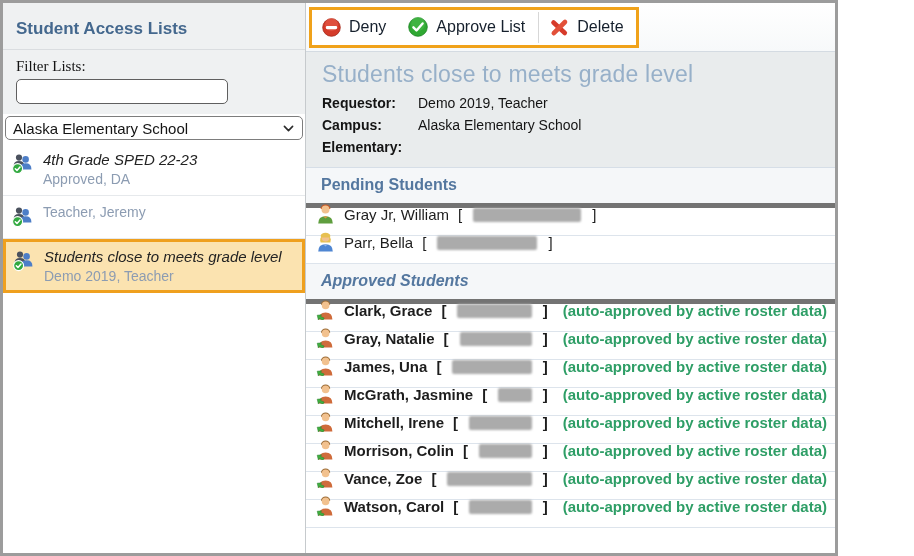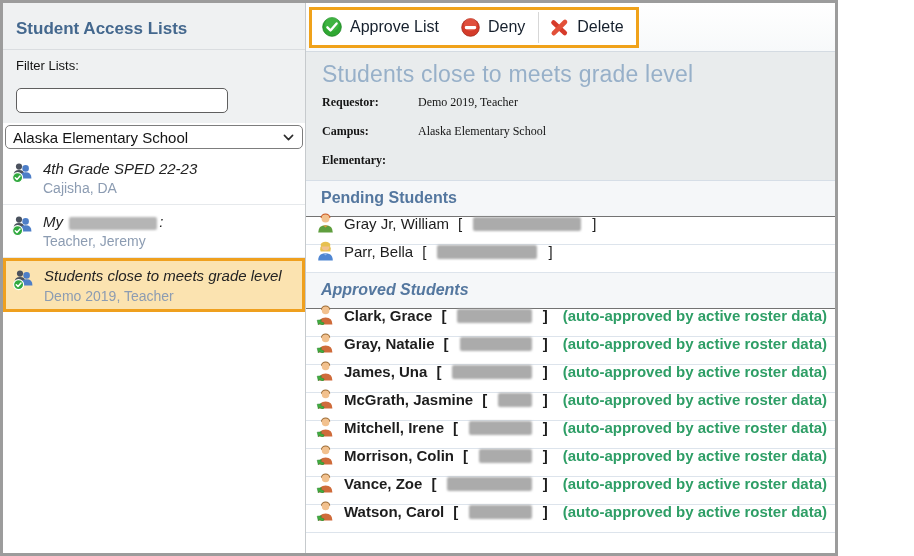--- a/index.html
+++ b/index.html
@@ -24,21 +24,21 @@
     display: flex; flex-direction: column;
     background: #fff;
   }
   .side-top { background: #eff1f2; padding-top: 7px; }
   .side-header {
     font-size: 17px; font-weight: bold; color: #44688e;
     padding: 9px 13px 10px 13px;
     border-bottom: 1px solid #dadde0;
   }
   .filter-area { padding: 8px 13px 10px 13px; }
-  .filter-label { font-size: 13px; color: #141414; display: block; margin-bottom: 15px; }
+  .filter-label { font-size: 15px; color: #141414; display: block; margin-bottom: 4px; font-family: Liberation Serif, serif; }
   .filter-input {
     width: 212px; height: 25px;
     border: 1px solid #5f5f5f; border-radius: 5px;
     font-family: "Liberation Sans", sans-serif;
     font-size: 14px; padding: 0 6px; background: #fff; outline: none;
   }
   .chk-row { display: flex; align-items: center; gap: 9px; margin: 10px 0 2px 12px; }
   .checkbox {
     width: 18px; height: 18px; border-radius: 3px;
     background: #0b76d8; display: inline-flex;
@@ -84,27 +84,27 @@
     display: flex; align-items: center; gap: 7px;
     border: none; background: transparent;
     font-family: "Liberation Sans", sans-serif;
     font-size: 16px; color: #16202d;
     padding: 0 12px 0 9px; cursor: pointer;
   }
   .tb-sep { width: 1px; background: #d7d7d7; margin: 2px 1px; }
 
   .head-sec { background: #e9eced; padding: 9px 10px 12px 16px; }
   .list-title { font-size: 23px; font-weight: normal; color: #97b0c9; letter-spacing: .2px; margin-bottom: 7px; }
-  .info-grid { display: grid; grid-template-columns: 96px auto; row-gap: 14px; font-size: 12px; font-family: Liberation Serif, serif; }
+  .info-grid { display: grid; grid-template-columns: 96px auto; row-gap: 6px; font-size: 14px; }
   .info-lbl { font-weight: bold; color: #141414; }
   .info-val { color: #141414; }
 
   .band {
     background: #f5f7f9;
-    border-top: 1px solid #d6dee7; border-bottom: 1px solid #737373;
+    border-top: 1px solid #d6dee7; border-bottom: 5px solid #737373;
     padding: 8px 3px 9px 15px;
     font-size: 16px; font-weight: bold; color: #54779f;
   }
   .band.approved-band { border-top: none; font-style: italic; }
   .rows { background: #fff; }
   .srow {
     display: flex; align-items: center; gap: 9px;
     height: 28px; padding: 0 8px 14px 10px;
     border-bottom: 1px solid #dde4ec;
     font-size: 15px; white-space: nowrap;
@@ -148,37 +148,36 @@
     <circle cx="8" cy="5.6" r="3.1" fill="#4b525e"></circle>
     <path d="M2.6,14.5 q0-5.4 5.4-5.4 q5.4 0 5.4 5.4 v0.6 h-10.8 z" fill="#4b525e"></path>
     <circle cx="14.6" cy="7.4" r="3.3" fill="#4d7ec7"></circle>
     <path d="M8.8,17 q0-5.8 5.8-5.8 q5.8 0 5.8 5.8 v0.4 h-11.6 z" fill="#4d7ec7"></path>
     <circle cx="6.6" cy="16.6" r="5" fill="#31a93f" stroke="#fff" stroke-width="1.1"></circle>
     <path d="M4.3,16.7 l1.7,1.7 l3-3.4" fill="none" stroke="#fff" stroke-width="1.5" stroke-linecap="round" stroke-linejoin="round"></path>
   </svg>
 </span>
     <div class="itxt">
       <div class="nm"><span class="nm-pre">4th Grade SPED 22-23</span><span class="nm-suf"></span></div>
-      <div class="sub">Cajisha, DA</div>
+      <div class="sub">Approved, DA</div>
     </div>
   </div>
 
   <div class="side-item">
     <span class="icn-slot">
   <svg class="icn" width="23" height="23" viewBox="0 0 23 23">
     <circle cx="8" cy="5.6" r="3.1" fill="#4b525e"></circle>
     <path d="M2.6,14.5 q0-5.4 5.4-5.4 q5.4 0 5.4 5.4 v0.6 h-10.8 z" fill="#4b525e"></path>
     <circle cx="14.6" cy="7.4" r="3.3" fill="#4d7ec7"></circle>
     <path d="M8.8,17 q0-5.8 5.8-5.8 q5.8 0 5.8 5.8 v0.4 h-11.6 z" fill="#4d7ec7"></path>
     <circle cx="6.6" cy="16.6" r="5" fill="#31a93f" stroke="#fff" stroke-width="1.1"></circle>
     <path d="M4.3,16.7 l1.7,1.7 l3-3.4" fill="none" stroke="#fff" stroke-width="1.5" stroke-linecap="round" stroke-linejoin="round"></path>
   </svg>
 </span>
     <div class="itxt">
-      <div class="nm"><span class="nm-pre">My </span><span class="redact" style="width: 88px;"></span><span class="nm-suf">:</span></div>
       <div class="sub">Teacher, Jeremy</div>
     </div>
   </div>
 
   <div class="side-item selected">
     <span class="icn-slot">
   <svg class="icn" width="23" height="23" viewBox="0 0 23 23">
     <circle cx="8" cy="5.6" r="3.1" fill="#4b525e"></circle>
     <path d="M2.6,14.5 q0-5.4 5.4-5.4 q5.4 0 5.4 5.4 v0.6 h-10.8 z" fill="#4b525e"></path>
     <circle cx="14.6" cy="7.4" r="3.3" fill="#4d7ec7"></circle>
@@ -193,34 +192,34 @@
     </div>
   </div>
 </div>
   </aside>
 
   <main class="content">
 
     <div class="toolbar">
       <div class="tb-box">
         <button class="tb-btn">
+          <svg width="21" height="21" viewBox="0 0 21 21">
+            <circle cx="10.5" cy="10.5" r="8.8" fill="#d43b2a" stroke="#a32718" stroke-width="0.8"></circle>
+            <circle cx="10.5" cy="7.5" r="6.5" fill="#e8604d" opacity="0.55"></circle>
+            <rect x="4.8" y="9" width="11.4" height="3.2" rx="1.4" fill="#fff"></rect>
+          </svg>
+          <span>Deny</span>
+        </button>
+        <button class="tb-btn">
           <svg width="22" height="22" viewBox="0 0 22 22">
             <circle cx="11" cy="11" r="9.3" fill="#2fa832" stroke="#1d8424" stroke-width="0.8"></circle>
             <circle cx="11" cy="8" r="7" fill="#4dbb4f" opacity="0.55"></circle>
             <path d="M6.4,11.3 l3.1,3.2 l6.1-7" fill="none" stroke="#fff" stroke-width="2.4" stroke-linecap="round" stroke-linejoin="round"></path>
           </svg>
           <span>Approve List</span>
-        </button>
-        <button class="tb-btn">
-          <svg width="21" height="21" viewBox="0 0 21 21">
-            <circle cx="10.5" cy="10.5" r="8.8" fill="#d43b2a" stroke="#a32718" stroke-width="0.8"></circle>
-            <circle cx="10.5" cy="7.5" r="6.5" fill="#e8604d" opacity="0.55"></circle>
-            <rect x="4.8" y="9" width="11.4" height="3.2" rx="1.4" fill="#fff"></rect>
-          </svg>
-          <span>Deny</span>
         </button>
         <div class="tb-sep"></div>
         <button class="tb-btn">
           <svg width="21" height="21" viewBox="0 0 21 21">
             <path d="M4.5,5.5 L15.8,16" fill="none" stroke="#d63a2a" stroke-width="4.6" stroke-linecap="round"></path>
             <path d="M16,5 L4.8,16.2" fill="none" stroke="#e25039" stroke-width="4.6" stroke-linecap="round"></path>
           </svg>
           <span>Delete</span>
         </button>
       </div>

